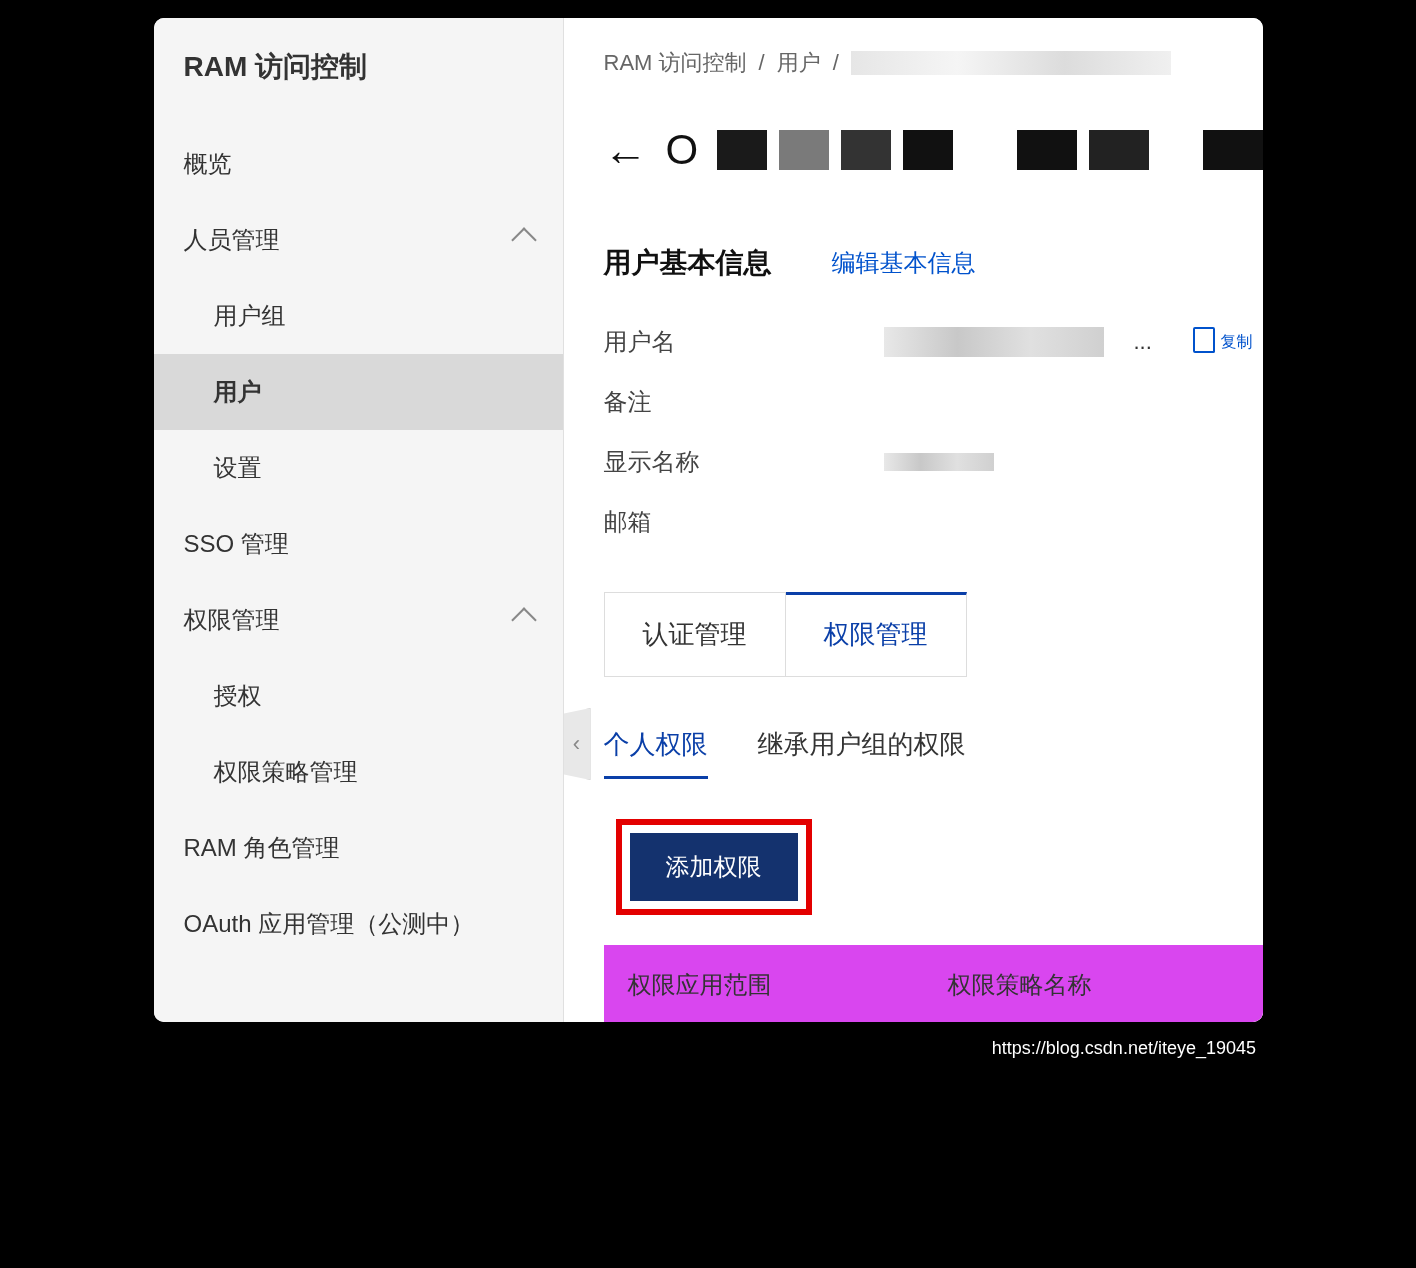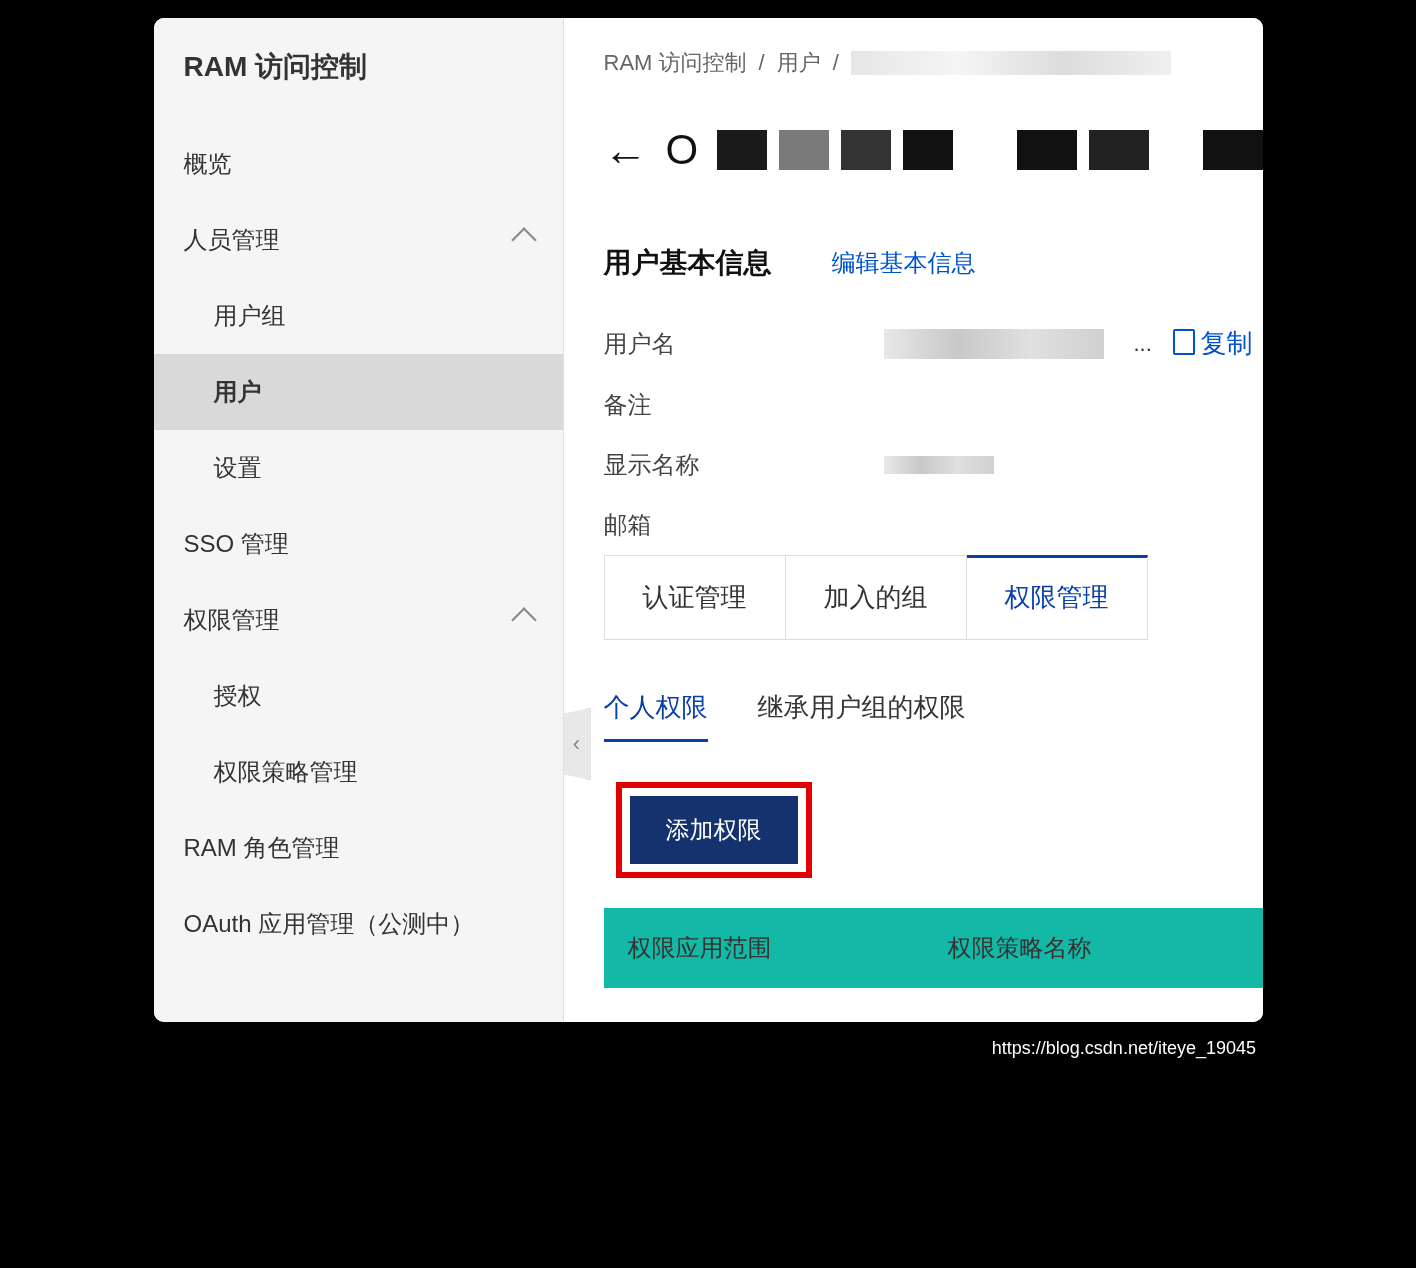--- a/index.html
+++ b/index.html
@@ -134,21 +134,21 @@
       font-size: 24px;
       color: #444;
     }
     .field-value-redact {
       display: inline-block;
       height: 30px;
       width: 200px;
       background: linear-gradient(90deg,#e8e8e8,#c8c8c8,#e0e0e0,#d0d0d0);
     }
     .copy-action {
-      font-size: 26px;
+      font-size: 16px;
       color: #0052cc;
       display: inline-flex;
       align-items: center;
       gap: 6px;
       margin-left: auto;
       margin-right: 10px;
       cursor: pointer;
     }
     .copy-icon {
       width: 18px; height: 22px;
@@ -159,20 +159,21 @@
     .copy-icon::before {
       content: "";
       position: absolute;
       left: -6px; top: -6px;
       width: 18px; height: 22px;
       border: 2px solid #0052cc;
       border-radius: 2px;
       background: #fff;
     }
     .tabs-row {
+      margin-top: 40px;
       display: flex;
       border-radius: 19px;
     }
     .tab {
       padding: 24px 38px;
       font-size: 26px;
       color: #333;
       border: 1px solid #ddd;
       cursor: pointer;
       background: #fff;
@@ -210,21 +211,21 @@
     .add-btn {
       background: #14326e;
       color: #fff;
       font-size: 24px;
       padding: 18px 36px;
       border: none;
       cursor: pointer;
     }
     .table-head {
       margin-top: 30px;
-      background: #14b8a6;
+      background: #d946ef;
       display: flex;
       padding: 24px 24px;
       font-size: 24px;
       color: #333;
     }
     .th1 { width: 320px; }
     .th2 { flex: 1; }
     .collapse-handle {
       position: absolute;
       left: -1px;
@@ -354,23 +355,20 @@
 
       <div class="field-row">
         <div class="field-label">邮箱</div>
       </div>
     </section>
 
     <div class="tabs-row">
       <div class="tab">
         <span>认证管理</span>
       </div>
-      <div class="tab">
-        <span>加入的组</span>
-      </div>
       <div class="tab active">
         <span>权限管理</span>
       </div>
     </div>
 
     <div class="subtabs">
       <div class="subtab active">
         <span>个人权限</span>
       </div>
       <div class="subtab">

